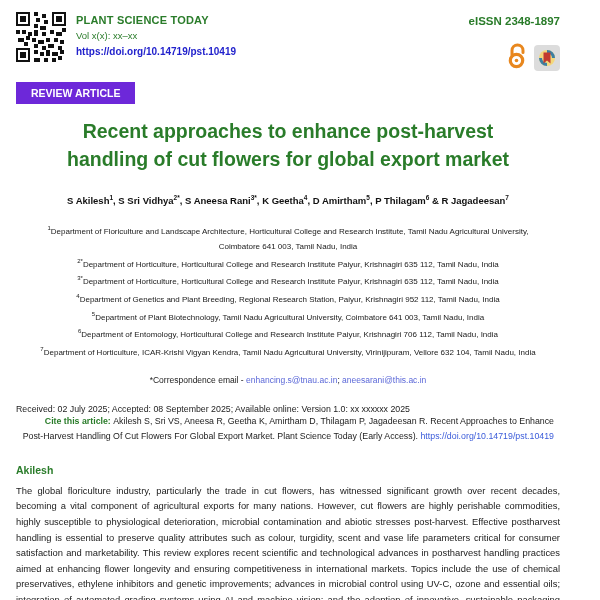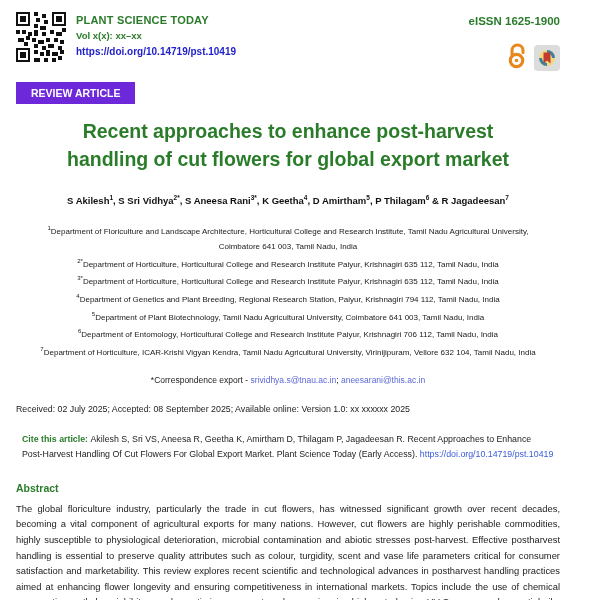--- a/index.html
+++ b/index.html
@@ -6,21 +6,21 @@
   html, body { width: 600px; height: 600px; background: #ffffff; }
   body { font-family: "Liberation Sans", sans-serif; color: #222; overflow: hidden; }
   .page { width: 576px; height: 600px; padding: 12px 16px 0 16px; }
 
   
   .header { display: flex; justify-content: space-between; align-items: flex-start; }
   .header-left { display: flex; gap: 10px; }
   .qr { width: 50px; height: 50px; }
   .journal-meta { padding-top: 2px; }
   .journal-name { font-size: 11px; font-weight: bold; color: #2a7c2a; letter-spacing: 0.2px; }
-  .journal-vol { font-size: 9.5px; font-weight: bold; color: #2a7c2a; margin-top: 4px; }
+  .journal-vol { font-size: 9.5px; font-weight: normal; color: #2a7c2a; margin-top: 4px; }
   .journal-doi { font-size: 10px; font-weight: bold; color: #2222cc; margin-top: 4px; text-decoration: none; display: inline-block; }
   .header-right { text-align: right; }
   .eissn { font-size: 11.5px; font-weight: bold; color: #2a7c2a; margin-top: 3px; }
   .icon-row { margin-top: 16px; display: flex; gap: 6px; justify-content: flex-end; align-items: center; }
   .logo-box { width: 26px; height: 26px; background: #dcdcdc; border-radius: 4px; display: flex; align-items: center; justify-content: center; }
 
   .badge { display: inline-block; background: #6d28d9; color: #fff; font-weight: bold; font-size: 10.5px; padding: 5px 15px 5px 15px; margin-top: 9px; }
 
   .title { text-align: center; color: #2a7c2a; font-size: 19.5px; font-weight: bold; line-height: 28px; margin: 13px 28px 0 28px; }
 
@@ -29,21 +29,21 @@
 
   .affiliations { text-align: center; font-size: 8px; line-height: 15px; margin-top: 15px; color: #1a1a1a; }
   .affiliations sup { font-size: 6px; }
   .aff-line { padding: 0 10px; }
 
   .correspondence { text-align: center; font-size: 8.5px; margin-top: 15px; }
   .email-link { color: #5b68d8; text-decoration: none; }
 
   .dates { text-align: left; font-size: 8.8px; margin-top: 19px; }
 
-  .citation { text-align: left; font-size: 8.8px; line-height: 15px; margin-top: 18px; padding: 0 6px; }
+  .citation { text-align: right; font-size: 8.8px; line-height: 15px; padding: 0 6px; }
   .cite-label { color: #2a7c2a; font-weight: bold; }
   .cite-doi { color: #3a5bd9; text-decoration: none; }
 
   .abstract { margin-top: 20px; }
   .abstract-heading { color: #2a7c2a; font-weight: bold; font-size: 10.5px; }
   .abstract-text { font-size: 9.4px; line-height: 15.6px; text-align: justify; margin-top: 7px; color: #222; }
 </style>
 </head>
 <body>
 
@@ -102,21 +102,21 @@
           </g>
         </svg>
       </span>
       <div class="journal-meta">
         <div class="journal-name">PLANT SCIENCE TODAY</div>
         <div class="journal-vol">Vol x(x): xx–xx</div>
         <a class="journal-doi" href="#">https://doi.org/10.14719/pst.10419</a>
       </div>
     </div>
     <div class="header-right">
-      <div class="eissn">eISSN 1625-1900</div>
+      <div class="eissn">eISSN 2348-1897</div>
       <div class="icon-row">
         <span>
           <svg width="22" height="26" viewBox="0 0 22 26">
             <path d="M6 12 V7.5 A5.5 5.5 0 0 1 17 7.5 V9.5" fill="none" stroke="#e8871e" stroke-width="3" stroke-linecap="round"></path>
             <circle cx="10.5" cy="17.5" r="6.2" fill="none" stroke="#e8871e" stroke-width="3.2"></circle>
             <circle cx="10.5" cy="17.5" r="1.8" fill="#e8871e"></circle>
           </svg>
         </span>
         <span class="logo-box">
           <svg width="20" height="20" viewBox="0 0 20 20">
@@ -135,34 +135,34 @@
   <h1 class="title">Recent approaches to enhance post-harvest handling of cut flowers for global export market</h1>
 
   <div class="authors">
     <span><span></span><span>S Akilesh</span><sup>1</sup></span><span><span>, </span><span>S Sri Vidhya</span><sup>2*</sup></span><span><span>, </span><span>S Aneesa Rani</span><sup>3*</sup></span><span><span>, </span><span>K Geetha</span><sup>4</sup></span><span><span>, </span><span>D Amirtham</span><sup>5</sup></span><span><span>, </span><span>P Thilagam</span><sup>6</sup></span><span><span> &amp; </span><span>R Jagadeesan</span><sup>7</sup></span>
   </div>
 
   <div class="affiliations">
     <div class="aff-line"><sup>1</sup><span>Department of Floriculture and Landscape Architecture, Horticultural College and Research Institute, Tamil Nadu Agricultural University, Coimbatore 641 003, Tamil Nadu, India</span></div>
     <div class="aff-line"><sup>2*</sup><span>Department of Horticulture, Horticultural College and Research Institute Paiyur, Krishnagiri 635 112, Tamil Nadu, India</span></div>
     <div class="aff-line"><sup>3*</sup><span>Department of Horticulture, Horticultural College and Research Institute Paiyur, Krishnagiri 635 112, Tamil Nadu, India</span></div>
-    <div class="aff-line"><sup>4</sup><span>Department of Genetics and Plant Breeding, Regional Research Station, Paiyur, Krishnagiri 794 112, Tamil Nadu, India</span></div>
+    <div class="aff-line"><sup>4</sup><span>Department of Genetics and Plant Breeding, Regional Research Station, Paiyur, Krishnagiri 952 112, Tamil Nadu, India</span></div>
     <div class="aff-line"><sup>5</sup><span>Department of Plant Biotechnology, Tamil Nadu Agricultural University, Coimbatore 641 003, Tamil Nadu, India</span></div>
     <div class="aff-line"><sup>6</sup><span>Department of Entomology, Horticultural College and Research Institute Paiyur, Krishnagiri 706 112, Tamil Nadu, India</span></div>
     <div class="aff-line"><sup>7</sup><span>Department of Horticulture, ICAR-Krishi Vigyan Kendra, Tamil Nadu Agricultural University, Virinijipuram, Vellore 632 104, Tamil Nadu, India</span></div>
   </div>
 
   <div class="correspondence">
-    <span>*Correspondence export - </span><a class="email-link" href="#">srividhya.s@tnau.ac.in</a><span>; </span><a class="email-link" href="#">aneesarani@this.ac.in</a>
+    <span>*Correspondence email - </span><a class="email-link" href="#">enhancing.s@tnau.ac.in</a><span>; </span><a class="email-link" href="#">aneesarani@this.ac.in</a>
   </div>
 
   <div class="dates">Received: 02 July 2025; Accepted: 08 September 2025; Available online: Version 1.0: xx xxxxxx 2025</div>
 
   <div class="citation">
     <span class="cite-label">Cite this article: </span><span>Akilesh S, Sri VS, Aneesa R, Geetha K, Amirtham D, Thilagam P, Jagadeesan R. Recent Approaches to Enhance Post-Harvest Handling Of Cut Flowers For Global Export Market. Plant Science Today (Early Access). </span><a class="cite-doi" href="#">https://doi.org/10.14719/pst.10419</a>
   </div>
 
   <div class="abstract">
-    <div class="abstract-heading">Abstract</div>
+    <div class="abstract-heading">Akilesh</div>
     <p class="abstract-text">The global floriculture industry, particularly the trade in cut flowers, has witnessed significant growth over recent decades, becoming a vital component of agricultural exports for many nations. However, cut flowers are highly perishable commodities, highly susceptible to physiological deterioration, microbial contamination and abiotic stresses post-harvest. Effective postharvest handling is essential to preserve quality attributes such as colour, turgidity, scent and vase life parameters critical for consumer satisfaction and marketability. This review explores recent scientific and technological advances in postharvest handling practices aimed at enhancing flower longevity and ensuring competitiveness in international markets. Topics include the use of chemical preservatives, ethylene inhibitors and genetic improvements; advances in microbial control using UV-C, ozone and essential oils; integration of automated grading systems using AI and machine vision; and the adoption of innovative, sustainable packaging solutions including biodegradable materials, smart packaging and Modified Atmosphere Packaging (MAP).</p>
   </div>
 
 </div>
 
 </body></html>

